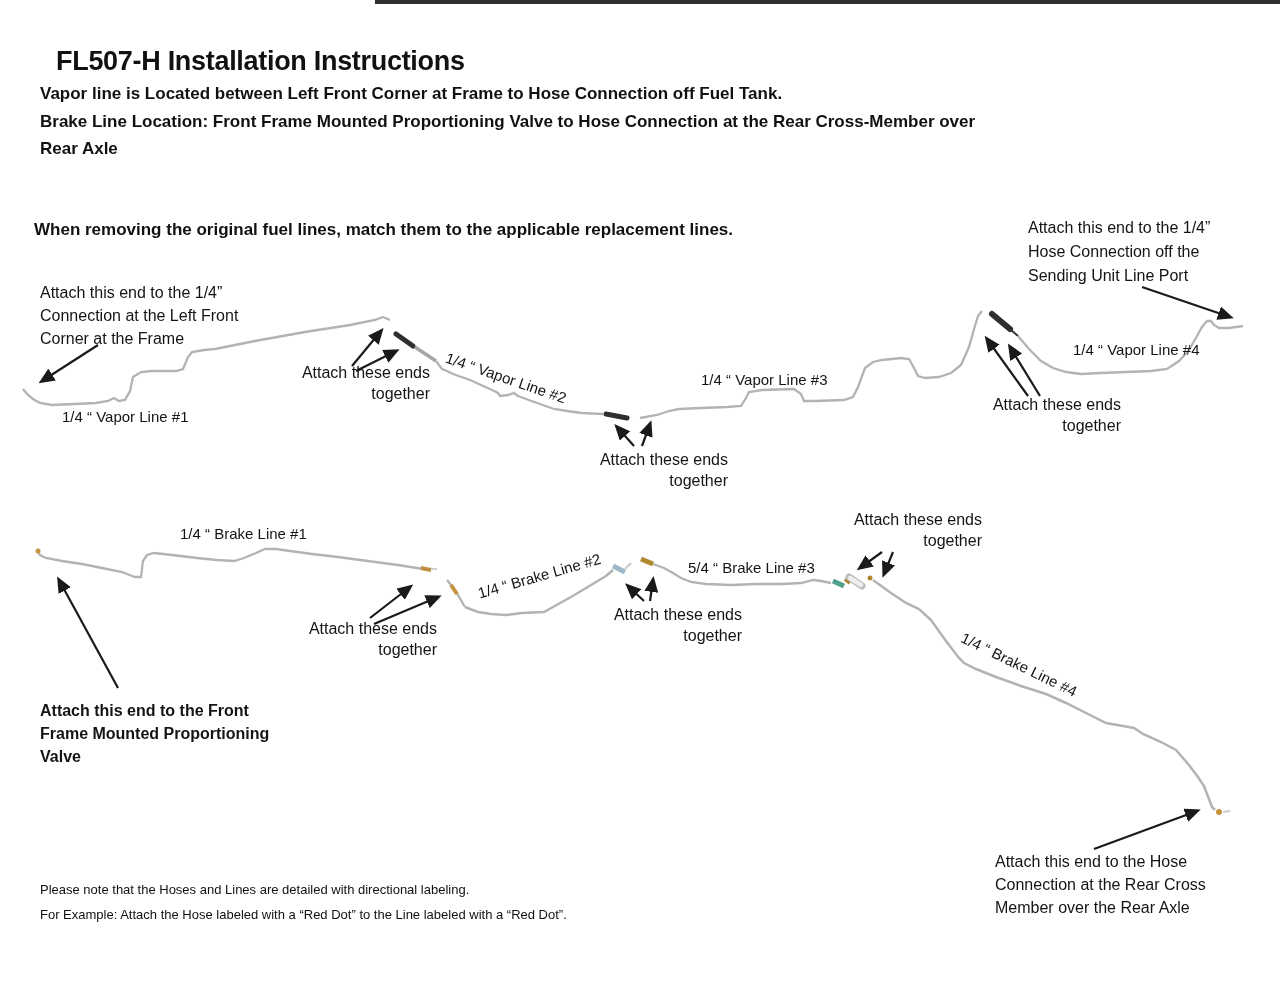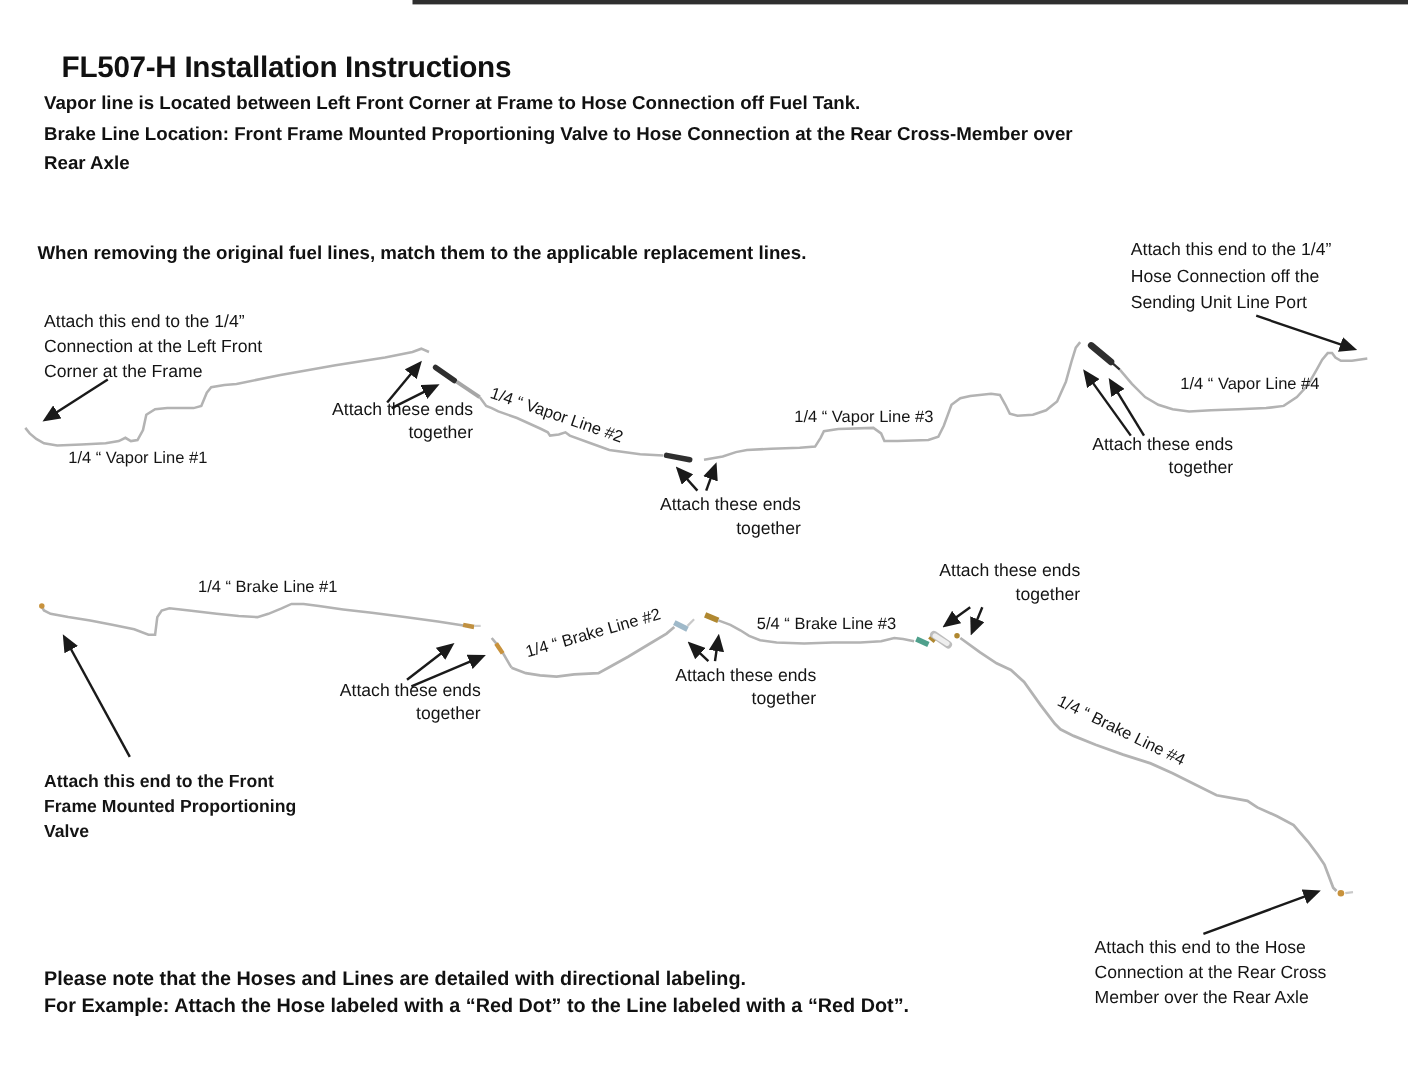--- a/index.html
+++ b/index.html
@@ -7,21 +7,21 @@
         font-family:"Liberation Sans","DejaVu Sans",sans-serif;color:#111;}
   .abs{position:absolute;}
   .topbar{position:absolute;left:375px;top:0;width:905px;height:4px;background:#2f2f2f;}
   .title{left:40px;top:30px;font-size:27px;font-weight:bold;letter-spacing:-0.3px;white-space:nowrap;}
   .intro{left:40px;top:80px;font-size:17px;font-weight:bold;line-height:27.5px;white-space:nowrap;}
   .when{left:34px;top:220px;font-size:17px;font-weight:bold;white-space:nowrap;}
   .note{font-size:16px;line-height:23px;color:#141414;}
   .note-c{text-align:right;width:170px;line-height:21px;}
   .lbl{font-size:15px;color:#141414;white-space:nowrap;}
   .rot{transform-origin:0 0;white-space:nowrap;}
-  .footer{left:40px;top:877px;font-size:18px;font-weight:bold;line-height:25px;white-space:nowrap;}
+  .footer{left:40px;top:877px;font-size:13px;font-weight:normal;line-height:25px;white-space:nowrap;}
   svg{position:absolute;left:0;top:0;}
 </style>
 </head>
 <body>
 
 <div id="page">
 
   <div class="topbar"></div>
 
   <svg width="1280" height="989" viewBox="0 0 1280 989">
@@ -107,21 +107,21 @@
     <div>together</div>
   </div>
 
   <div class="abs lbl rot" style="left:449px;top:349px;transform:rotate(19deg);">1/4 “ Vapor Line #2</div>
 
   <div class="abs note note-c" style="left:558px;top:449px;">
     <div>Attach these ends</div>
     <div>together</div>
   </div>
 
-  <div class="abs lbl" style="left:722px;top:371px;">1/4 “ Vapor Line #3</div>
+  <div class="abs lbl" style="left:701px;top:371px;">1/4 “ Vapor Line #3</div>
 
   <div class="abs note note-c" style="left:951px;top:394px;">
     <div>Attach these ends</div>
     <div>together</div>
   </div>
 
   <div class="abs lbl" style="left:1045px;top:341px;margin-left:28px;">1/4 “ Vapor Line #4</div>
 
   <div class="abs note" style="left:1028px;top:216px;line-height:24px;">
     <div>Attach this end to the 1/4”</div>

